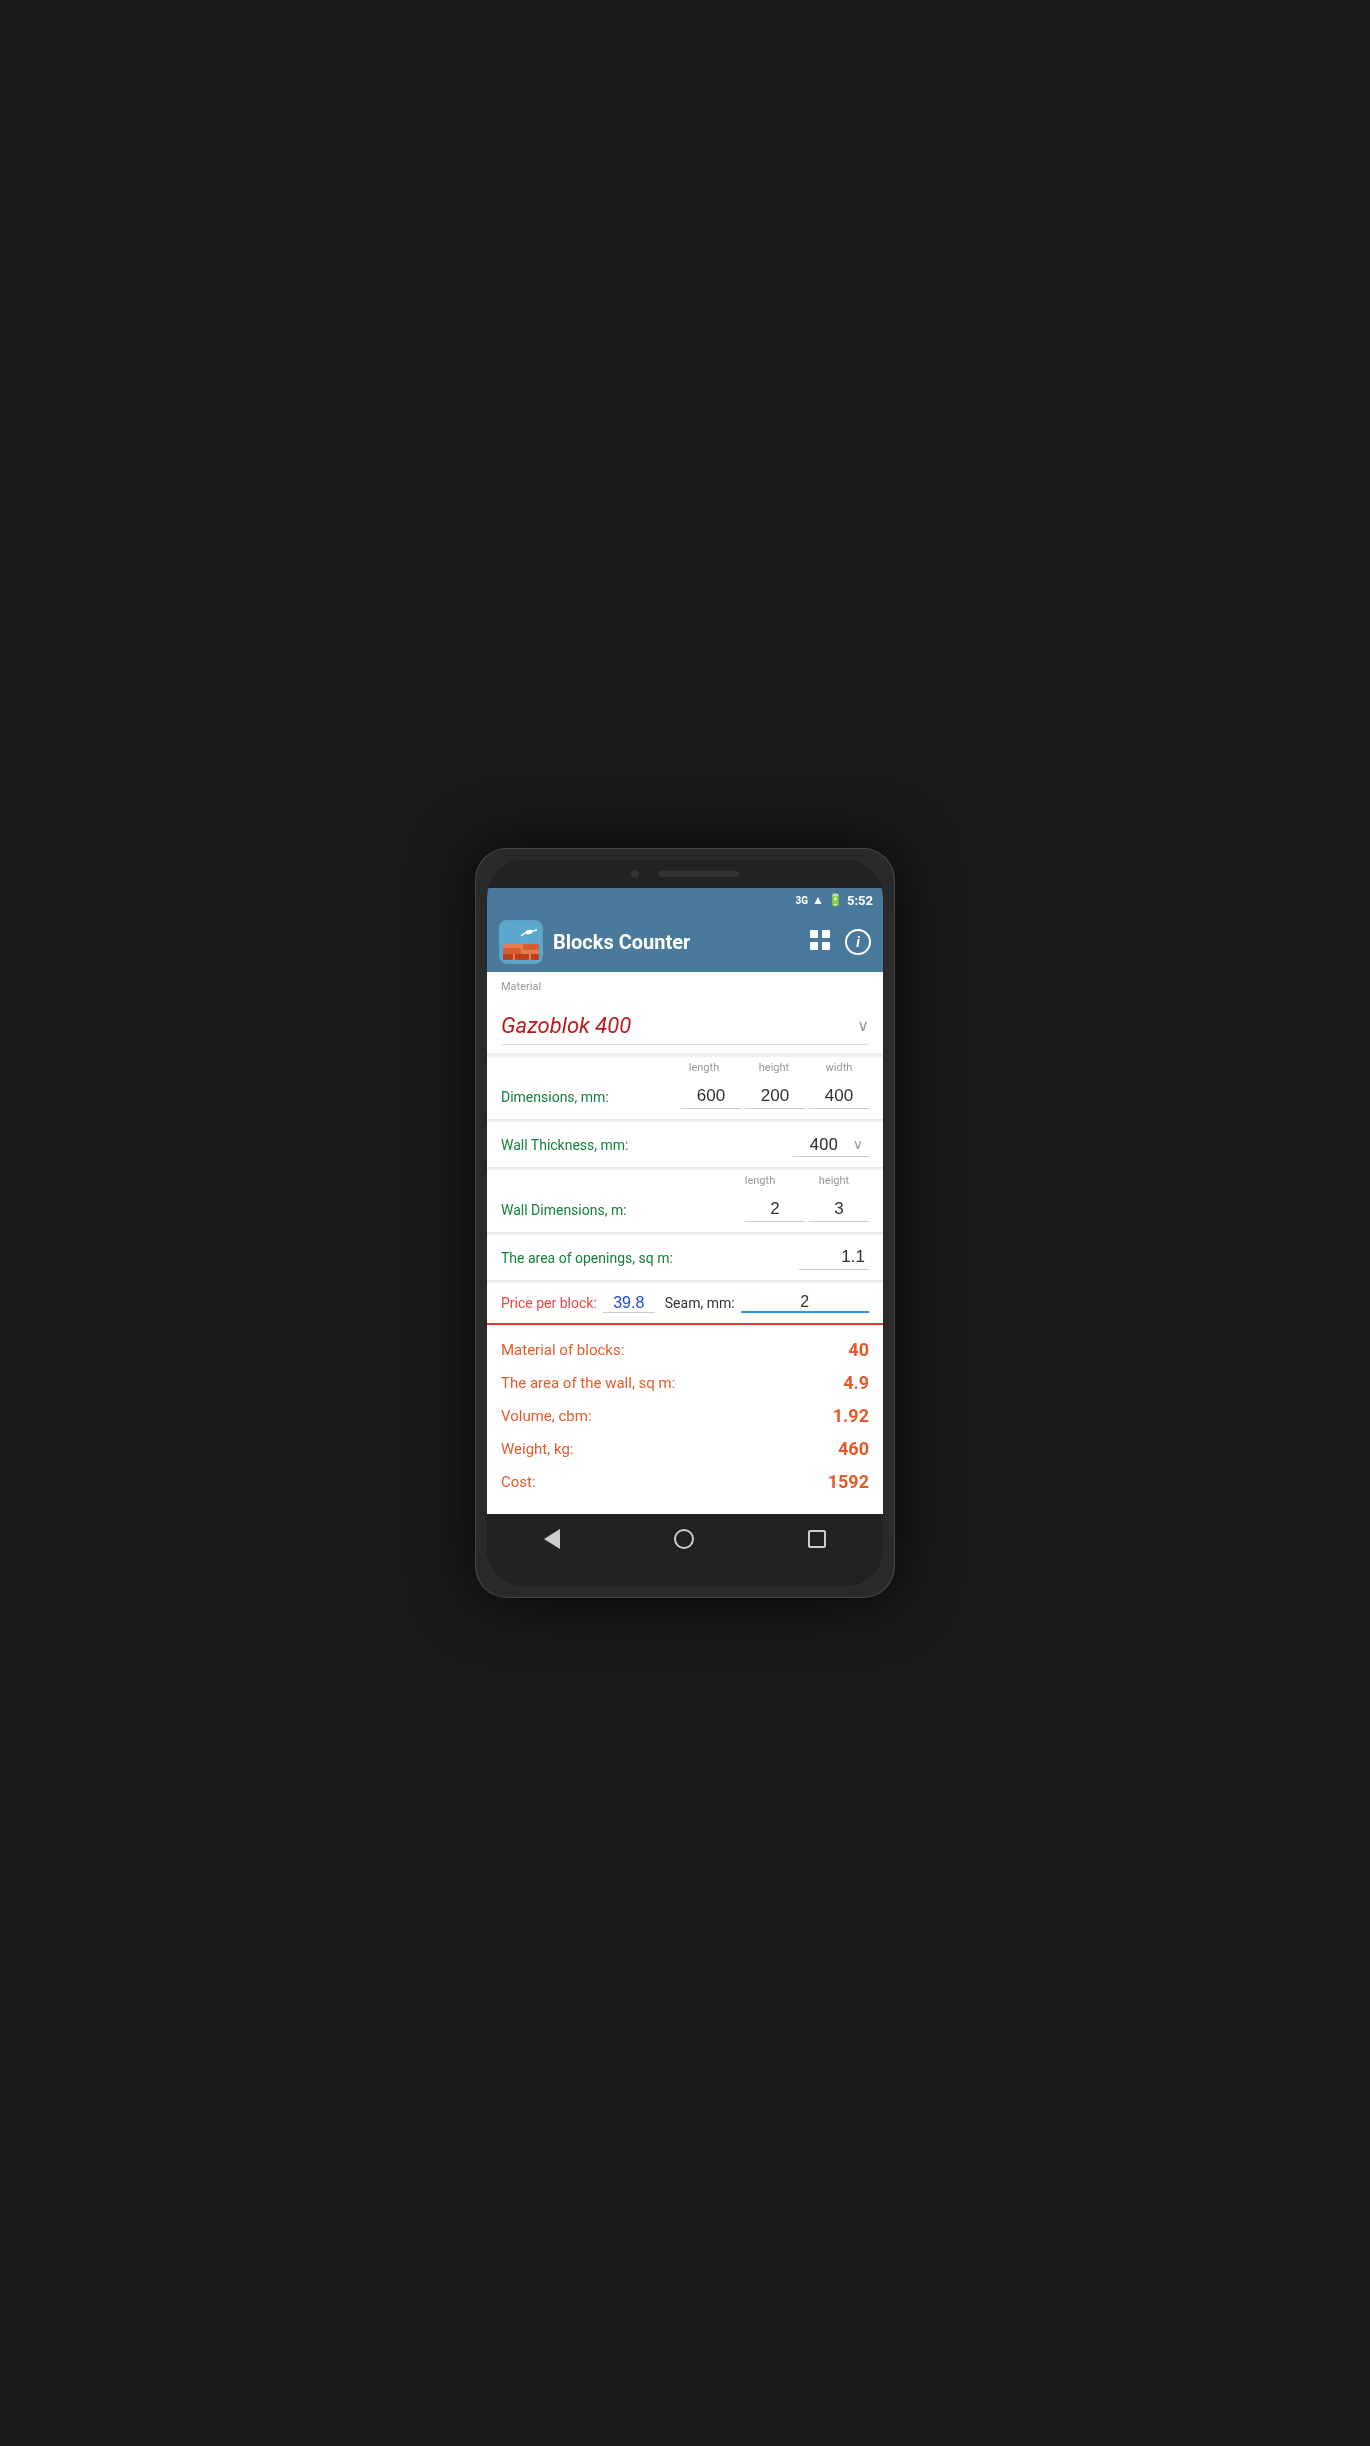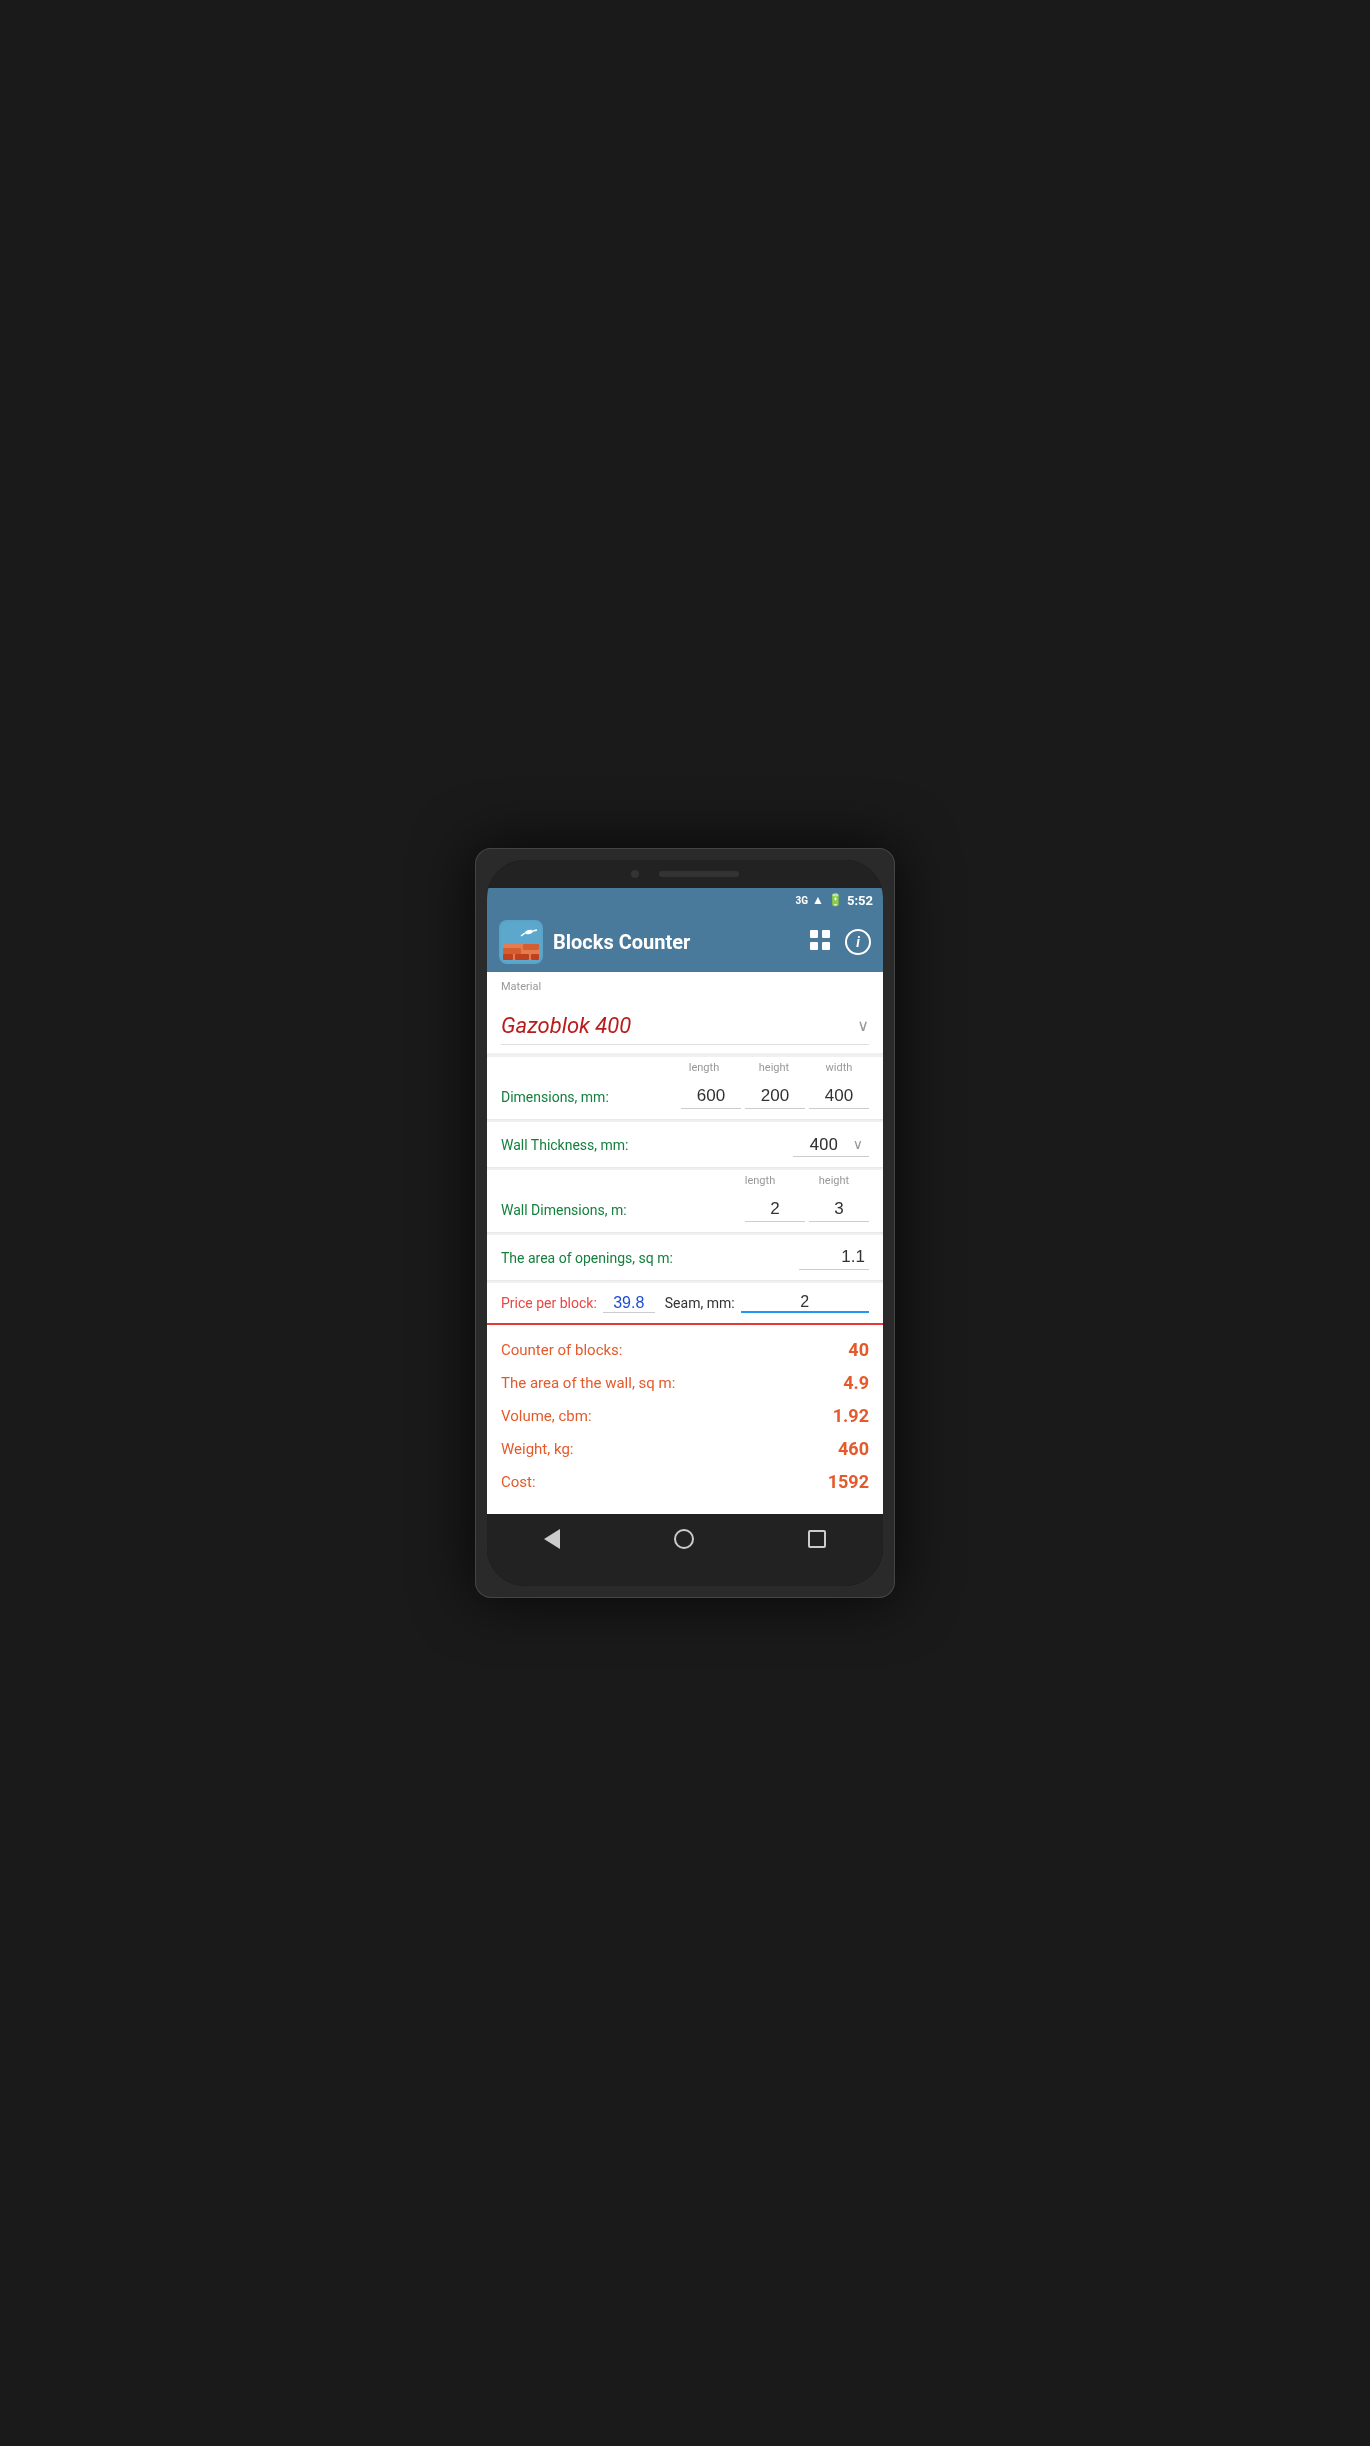--- a/index.html
+++ b/index.html
@@ -9,21 +9,21 @@
       justify-content: center;
       align-items: center;
       min-height: 100vh;
       font-family: 'Roboto', Arial, sans-serif;
     }
 
     .phone-outer {
       width: 420px;
       height: 750px;
       background: #2a2a2a;
-      border-radius: 16px;
+      border-radius: 32px;
       padding: 12px;
       box-shadow: 0 0 60px rgba(0,0,0,0.8), inset 0 0 0 1px #444;
       position: relative;
     }
 
     .phone-inner {
       width: 100%;
       height: 100%;
       background: #111;
       border-radius: 38px;
@@ -507,21 +507,21 @@
           <span class="price-label">Price per block:</span>
           <input class="price-input" type="text" value="39.8" style="">
           <span class="seam-label" style="margin-left:4px;">Seam, mm:</span>
           <input class="seam-input" type="text" value="2" style="">
         </div>
 
         <div class="red-divider"></div>
 
         <div class="results-section">
           <div class="result-row">
-            <span class="result-label">Counter of blocks:</span>
+            <span class="result-label">Material of blocks:</span>
             <span class="result-value">40</span>
           </div>
           <div class="result-row">
             <span class="result-label">The area of the wall, sq m:</span>
             <span class="result-value">4.9</span>
           </div>
           <div class="result-row">
             <span class="result-label">Volume, cbm:</span>
             <span class="result-value">1.92</span>
           </div>

